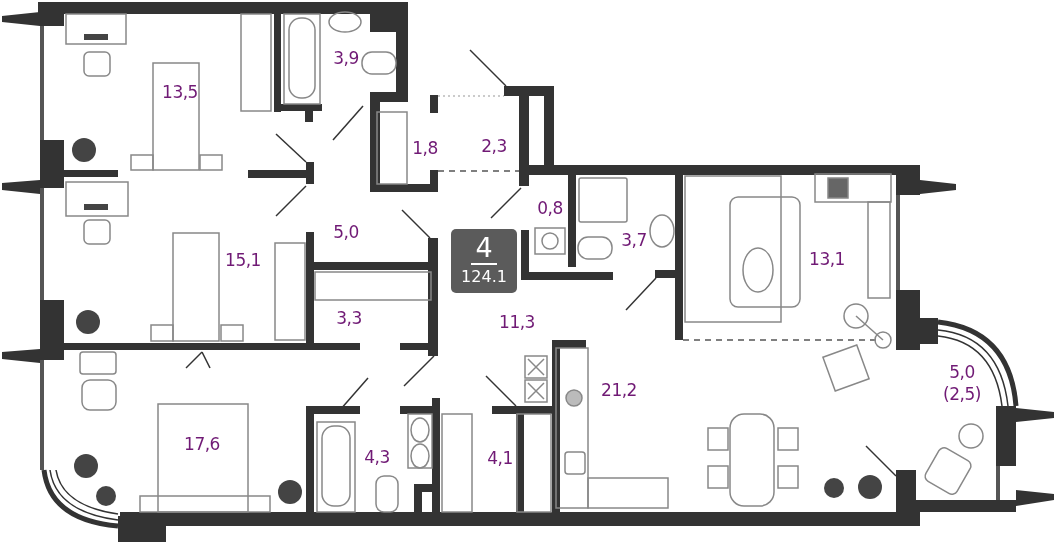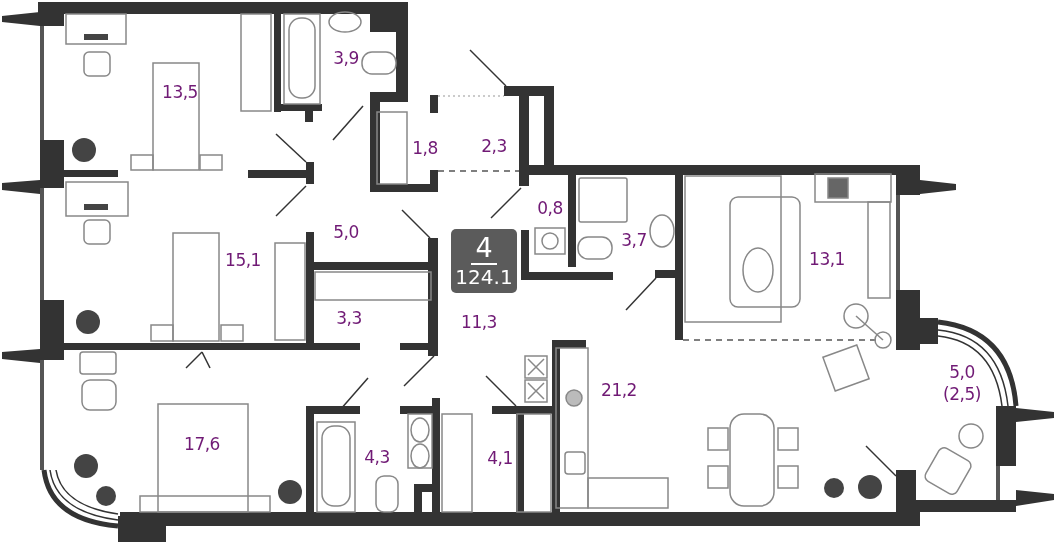--- a/index.html
+++ b/index.html
@@ -1,21 +1,21 @@
 <!DOCTYPE html>
 <html><head>
 <meta charset="utf-8">
 <style>
   html, body { margin:0; padding:0; background:#ffffff; }
   body { width:1056px; height:543px; overflow:hidden; position:relative; font-family:"DejaVu Sans", sans-serif; }
   #plan { position:absolute; left:0; top:0; width:1056px; height:543px; }
   .room-label { position:absolute; font-family:"DejaVu Sans", sans-serif; font-size:17px; color:#701a75; letter-spacing:-0.5px; transform:translate(-50%,-50%); white-space:nowrap; text-align:center; line-height:20px; }
   .badge { position:absolute; left:451px; top:229px; width:66px; height:64px; background:#5b5b5b; border-radius:5px; color:#ffffff; text-align:center; }
   .badge .rooms { font-size:27px; line-height:30px; margin-top:4px; display:inline-block; border-bottom:2px solid #fff; padding:0 4px 0 4px; }
-  .badge .area { font-size:20px; line-height:20px; margin-top:2px; }
+  .badge .area { font-size:16px; line-height:20px; margin-top:2px; }
 </style>
 </head>
 <body>
 
 <svg id="plan" viewBox="0 0 1056 543" xmlns="http://www.w3.org/2000/svg">
   <g fill="#333333">
 
     <rect x="38" y="2" width="370" height="12"></rect>
     <rect x="38" y="2" width="26" height="540" fill="none"></rect>
     <rect x="40" y="2" width="24" height="24"></rect>
@@ -216,19 +216,19 @@
 <div class="room-label" style="left:180px;top:92px;">13,5</div>
 <div class="room-label" style="left:346px;top:58px;">3,9</div>
 <div class="room-label" style="left:425px;top:148px;">1,8</div>
 <div class="room-label" style="left:494px;top:146px;">2,3</div>
 <div class="room-label" style="left:550px;top:208px;">0,8</div>
 <div class="room-label" style="left:634px;top:240px;">3,7</div>
 <div class="room-label" style="left:827px;top:259px;">13,1</div>
 <div class="room-label" style="left:199px;top:260px;margin-left:44px;">15,1</div>
 <div class="room-label" style="left:346px;top:232px;">5,0</div>
 <div class="room-label" style="left:349px;top:318px;">3,3</div>
-<div class="room-label" style="left:479px;top:322px;text-align:center;">11,3</div>
+<div class="room-label" style="left:517px;top:322px;text-align:center;">11,3</div>
 <div class="room-label" style="left:202px;top:444px;">17,6</div>
 <div class="room-label" style="left:377px;top:457px;">4,3</div>
 <div class="room-label" style="left:456px;top:458px;margin-left:44px;">4,1</div>
 <div class="room-label" style="left:619px;top:390px;">21,2</div>
 <div class="room-label" style="left:962px;top:372px;">5,0</div>
 <div class="room-label" style="left:962px;top:394px;">(2,5)</div>
 
 </body></html>

